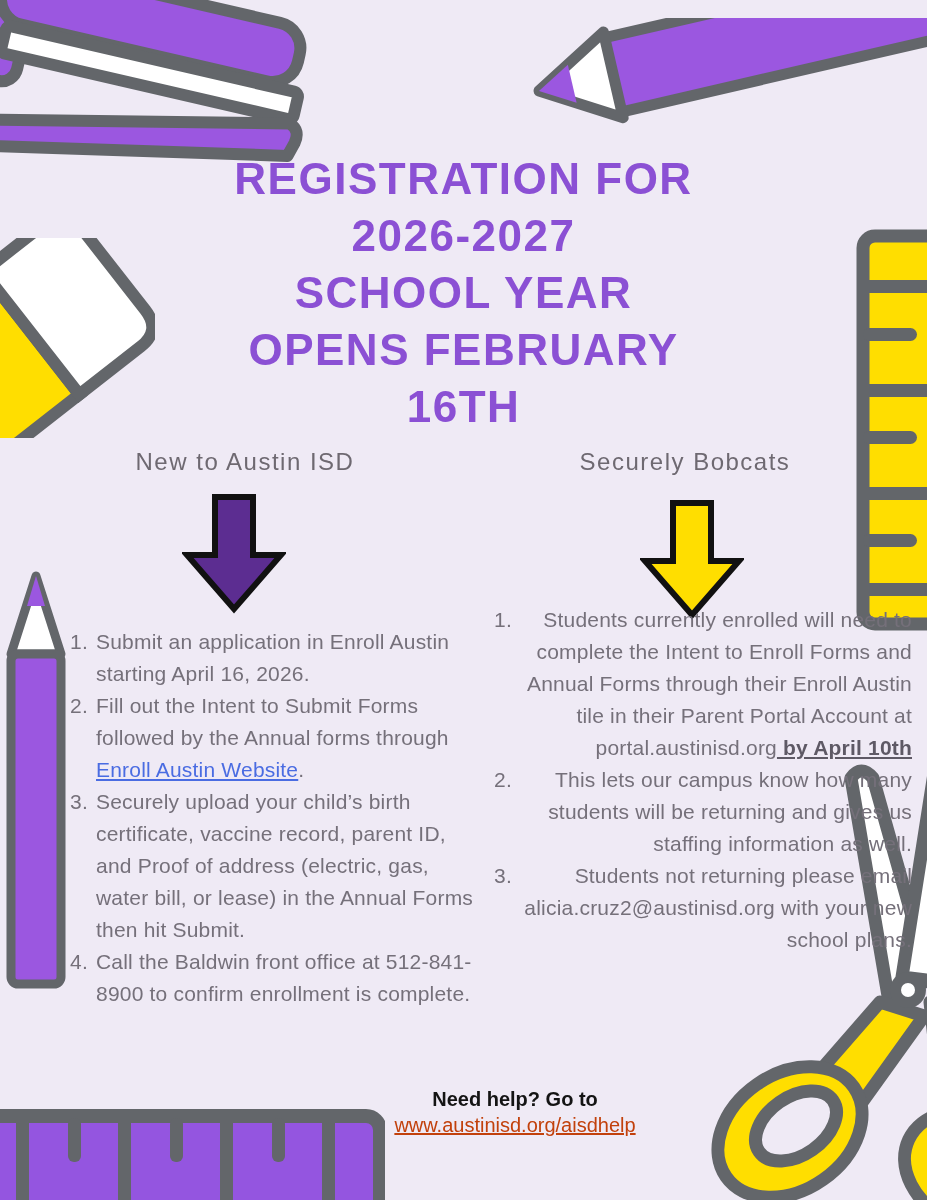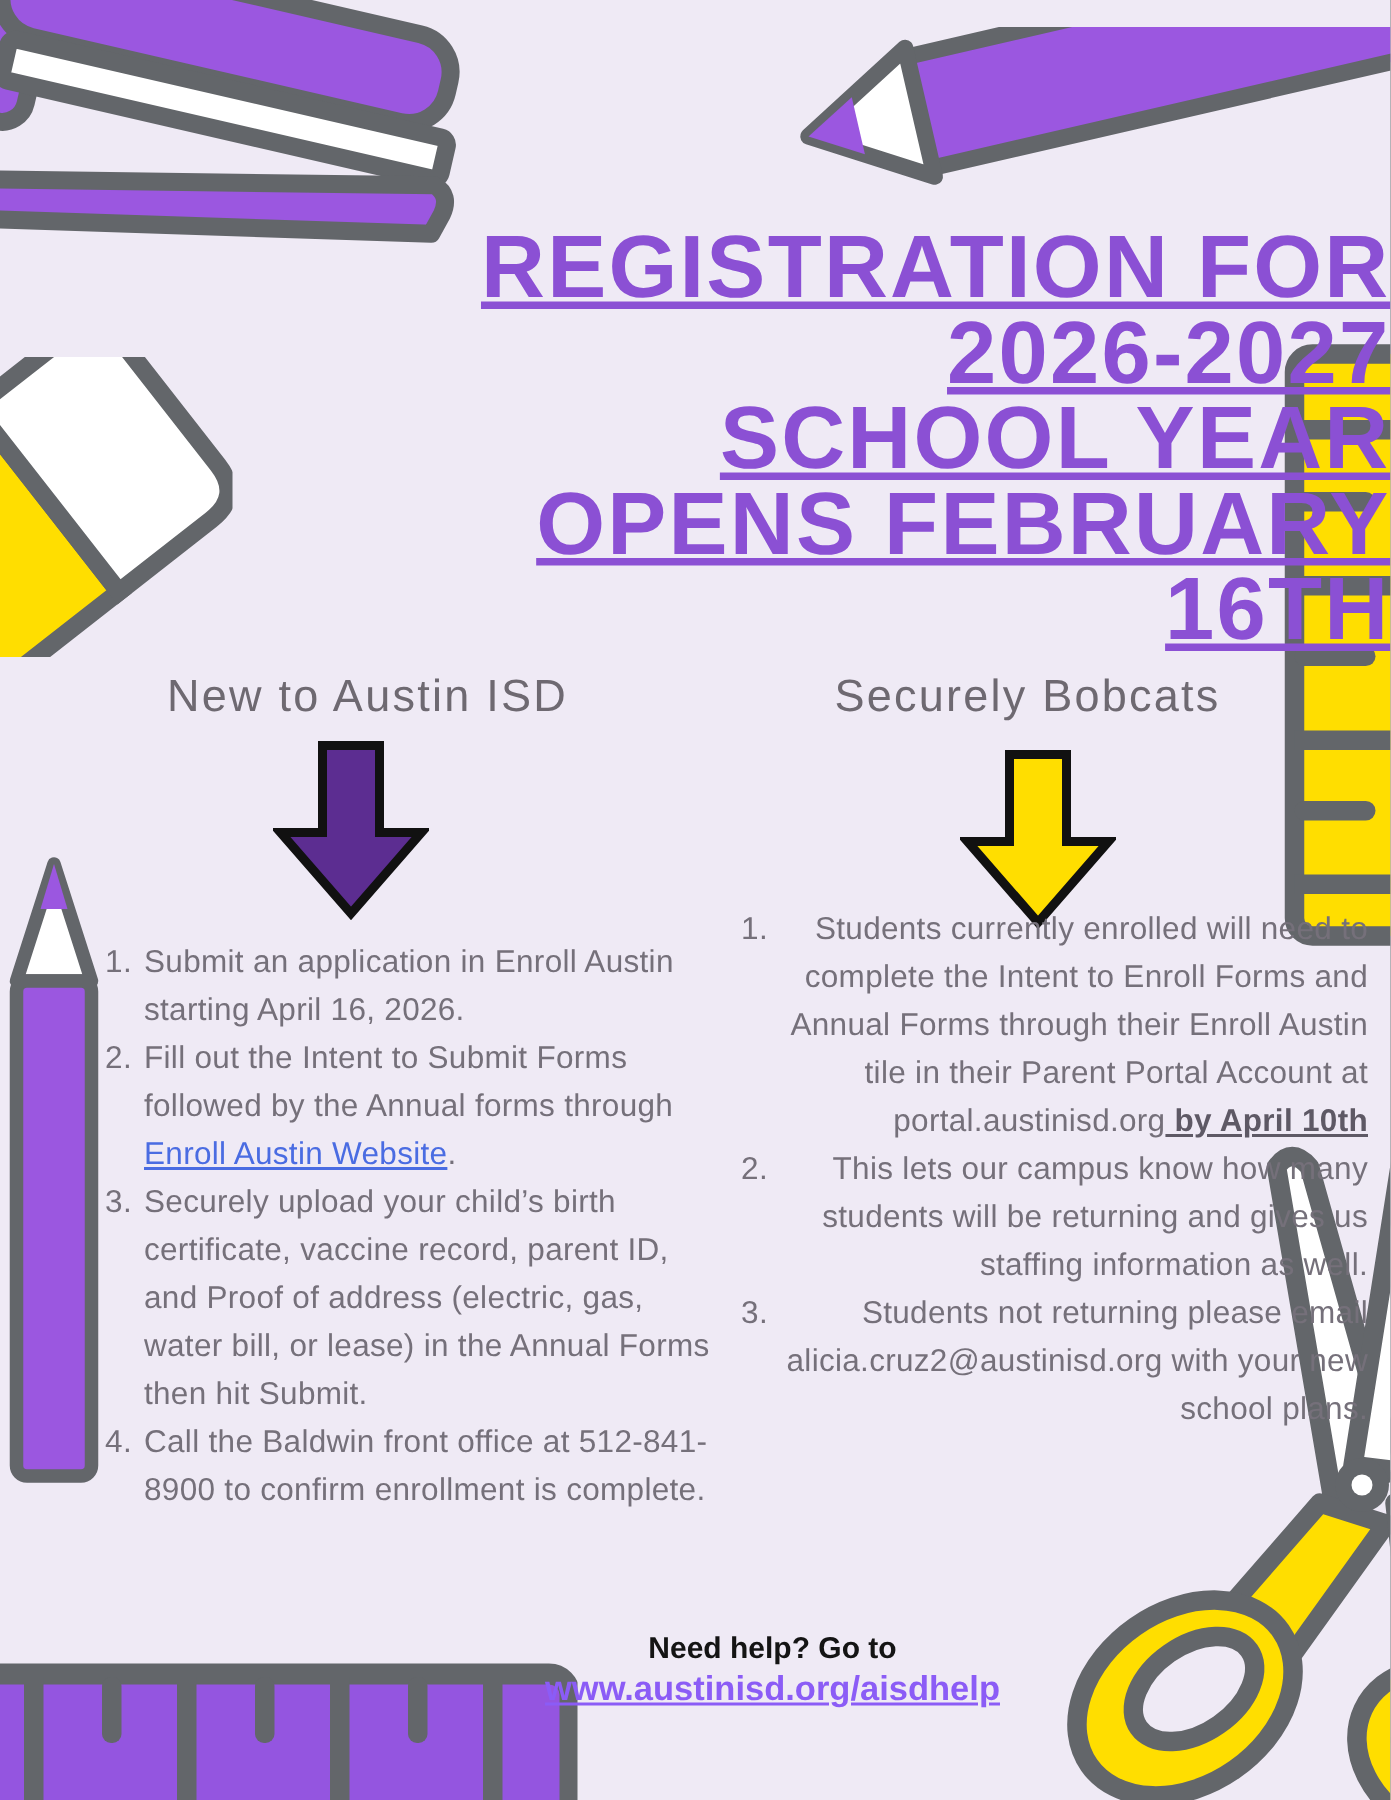--- a/index.html
+++ b/index.html
@@ -21,31 +21,30 @@
     width:927px;height:1200px;
     margin:0 auto;
     background:var(--bg);
     overflow:hidden;
     font-family:"Liberation Sans", sans-serif;
   }
   .deco{position:absolute;z-index:1;}
   .title{
     position:absolute;z-index:2;
     left:0;right:0;top:150px;
-    text-align:right;
+    text-align:center;
     white-space:pre-line;
-    font-size:59px;line-height:57px;
+    font-size:44px;line-height:57px;
     font-weight:800;letter-spacing:1.5px;
     color:var(--title-purple);
-    text-decoration:underline;
   }
   .col-heading{
     position:absolute;z-index:2;top:448px;
     width:380px;text-align:center;
-    font-size:30px;letter-spacing:1.5px;
+    font-size:24px;letter-spacing:1.5px;
     font-weight:400;color:var(--head);
   }
   .col-heading.left{left:55px;}
   .col-heading.right{left:495px;}
   .arrow{position:absolute;z-index:2;}
   .arrow.left{left:182px;top:492px;}
   .arrow.right{left:640px;top:498px;}
   ol.steps{
     position:absolute;z-index:2;
     list-style:decimal outside;
@@ -59,21 +58,21 @@
   ol.steps.left-col{left:62px;top:626px;width:416px;}
   ol.steps.right-col{left:486px;top:604px;width:426px;text-align:right;}
   .inline-link{color:var(--blue);text-decoration:underline;cursor:pointer;}
   .deadline{font-weight:bold;text-decoration:underline;color:#5e5965;white-space:pre;}
   .footer{
     position:absolute;z-index:2;
     left:300px;top:1086px;width:430px;
     text-align:center;
   }
   .footer .help{font-size:20px;font-weight:bold;color:var(--ink-dark);line-height:26px;}
-  .footer .help-link{display:inline-block;font-size:23px;font-weight:bold;color:#8b5cf6;text-decoration:underline;line-height:26px;cursor:pointer;}
+  .footer .help-link{display:inline-block;font-size:20px;font-weight:normal;color:#c2410c;text-decoration:underline;line-height:26px;cursor:pointer;}
 </style>
 </head>
 <body>
 
 <div class="poster">
 
   <svg class="deco" style="left:-70px;top:-80px;" width="400" height="290" viewBox="0 0 400 290">
     <g transform="rotate(13 200 140)" stroke="#63666a" stroke-width="12">
       <rect x="14" y="86" width="78" height="104" rx="16" fill="#9b57e0"></rect>
       <rect x="60" y="70" width="304" height="60" rx="26" fill="#9b57e0"></rect>

